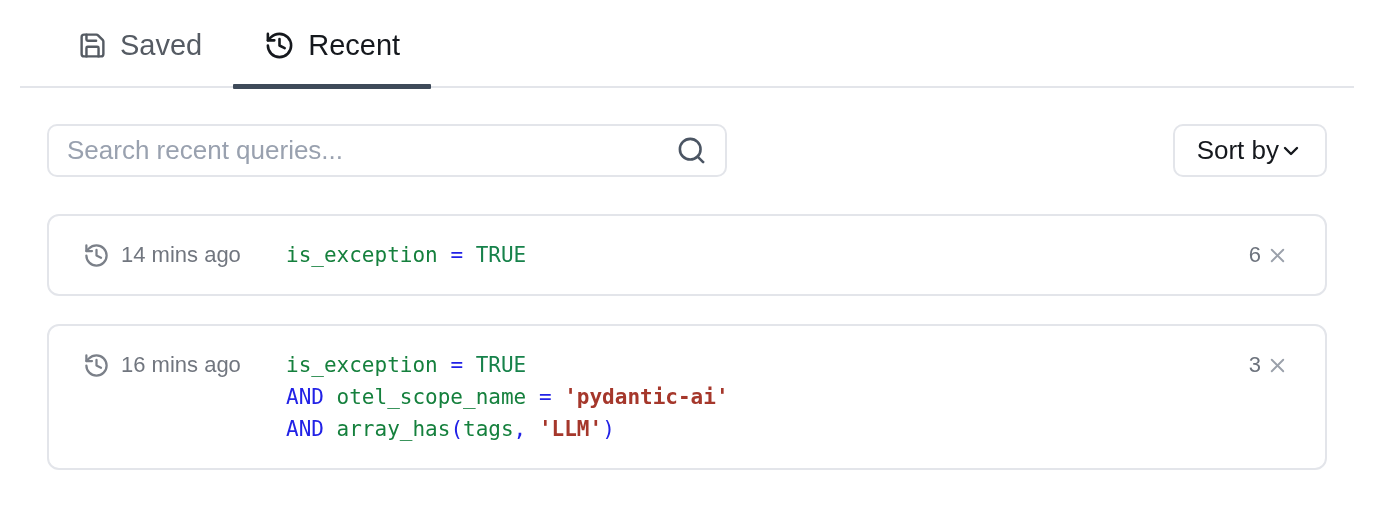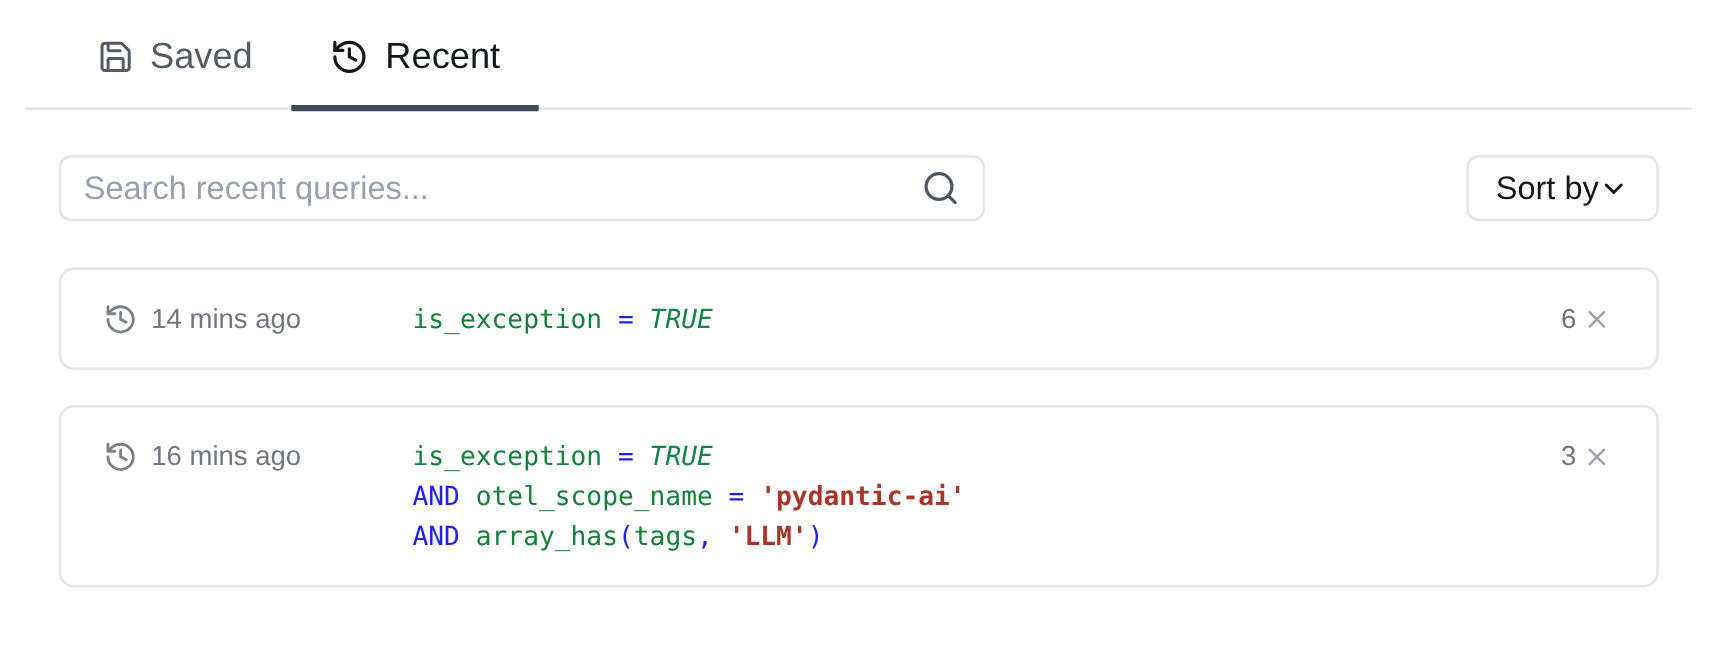--- a/index.html
+++ b/index.html
@@ -35,54 +35,54 @@
   .tab.active{color:var(--text-primary);}
   .tab.active::after{
     content:"";position:absolute;left:0;right:0;bottom:-3px;height:5px;
     background:var(--accent-underline);border-radius:1px;
   }
 
   
   .content{margin:0 47px;}
   .toolbar{margin-top:36px;display:flex;justify-content:space-between;align-items:center;}
   .searchbox{
-    width:741px;height:53px;border:2px solid var(--border);border-radius:10px;
+    width:680px;height:53px;border:2px solid var(--border);border-radius:10px;
     display:flex;align-items:center;padding:0 18px;background:#fff;
   }
   .searchbox input{
     flex:1;border:none;outline:none;font-size:26px;color:var(--text-primary);
     font-family:"Liberation Sans", sans-serif;background:transparent;padding:0;
   }
   .searchbox input::placeholder{color:var(--placeholder);}
   .search-icon{color:var(--icon-gray);margin-left:12px;}
   .sort-btn{
     height:53px;padding:0 22px;border:2px solid var(--border);border-radius:10px;
     background:#fff;display:flex;align-items:center;font-size:26px;
     color:var(--text-primary);font-family:"Liberation Sans", sans-serif;cursor:pointer;
   }
 
   
   .card{
     border:2px solid var(--border);border-radius:12px;background:#fff;
-    display:flex;align-items:flex-start;padding:23px 36px 23px 34px;cursor:pointer;gap:44px;
+    display:flex;align-items:flex-start;padding:23px 36px 23px 34px;cursor:pointer;
   }
   .card.first{margin-top:37px;}
   .card.second{margin-top:28px;}
   .meta{
     display:flex;align-items:center;gap:11px;width:203px;height:32px;
     color:var(--text-muted);font-size:22px;flex-shrink:0;
   }
   .meta .hicon{color:#7B8089;}
   .code{
     flex:1;font-family:"DejaVu Sans Mono", monospace;font-size:21px;
     line-height:32px;color:#32373D;white-space:pre;
   }
   .tok-ident{color:#15803d;}
   .tok-op{color:var(--code-keyword-blue);}
-  .tok-bool{color:var(--code-bool-green);font-style:italic;}
+  .tok-bool{color:var(--code-bool-green);}
   .tok-string{color:var(--code-string-red);font-weight:bold;}
   .count{
     margin-left:auto;display:flex;align-items:center;gap:5px;height:32px;
     font-size:22px;color:#6D737D;flex-shrink:0;padding-left:20px;
   }
   .count .xicon{color:#9BA1AB;}
 </style>
 </head>
 <body>
 

